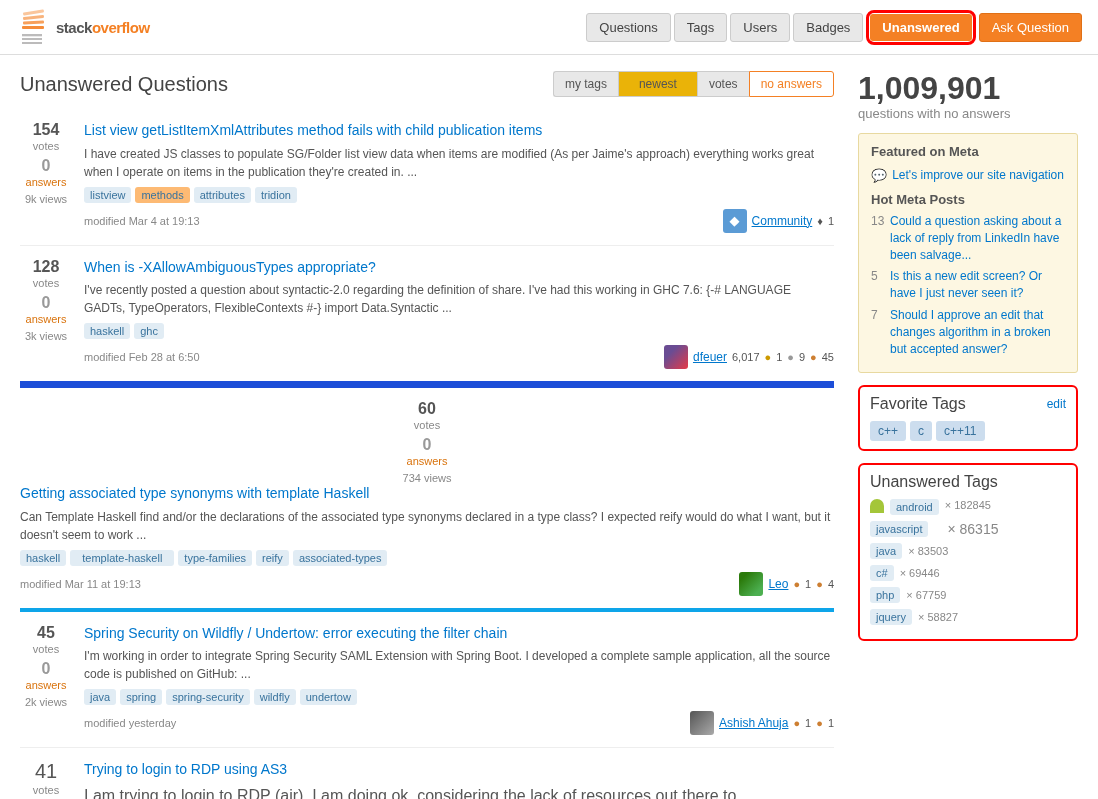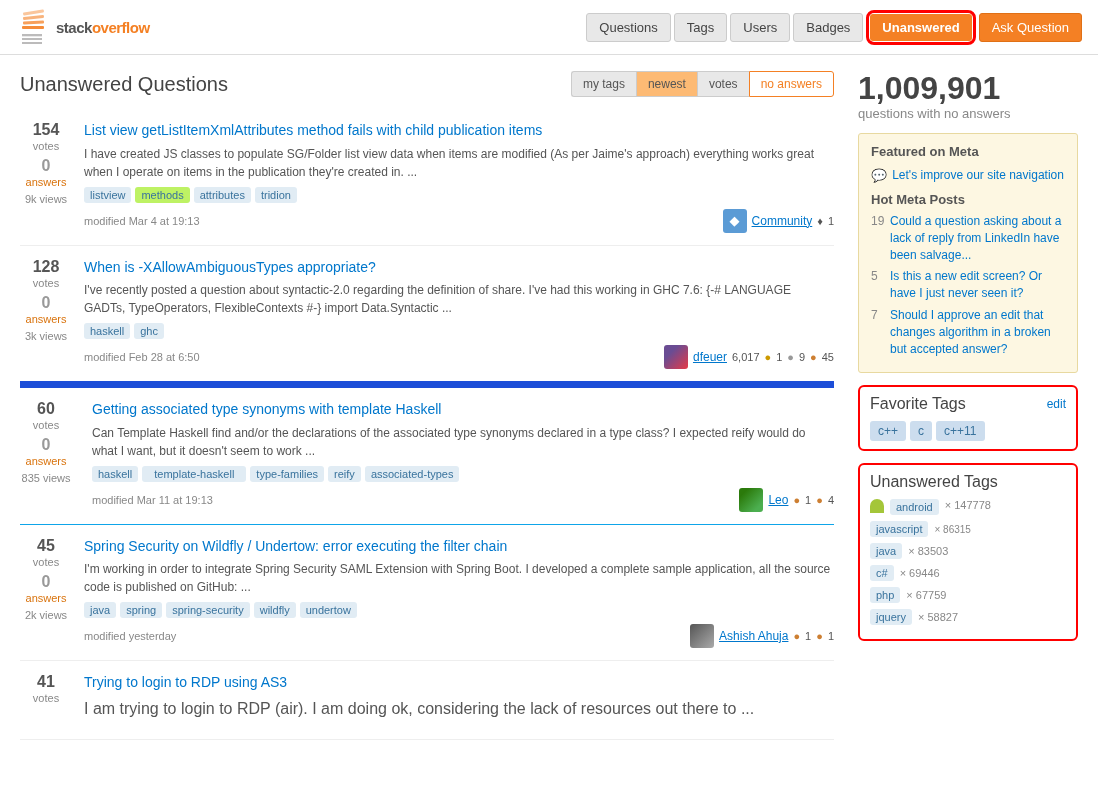--- a/index.html
+++ b/index.html
@@ -39,42 +39,42 @@
 </div>
 
 <div style="display:flex; padding:16px 20px; gap:24px; max-width:1098px;">
 
   <div style="flex:1; min-width:0;">
 
     <div style="display:flex; align-items:center; justify-content:space-between; margin-bottom:12px;">
       <h1 style="font-size:20px; font-weight:normal; color:#444;">Unanswered Questions</h1>
       <div style="display:flex;">
         <button style="padding:5px 11px; border:1px solid #ccc; background:#e8e8e8; color:#555; cursor:pointer; font-size:12px; border-radius:3px 0 0 3px; border-right:none;">my tags</button>
-        <button style="padding:5px 11px; border:1px solid #ccc; background:#fdba74; color:#555; cursor:pointer; font-size:12px; border-right:none;">newest</button>
+        <button style="padding:5px 20px; border:1px solid #ccc; background:#eab308; color:#555; cursor:pointer; font-size:12px; border-right:none;">newest</button>
         <button style="padding:5px 11px; border:1px solid #ccc; background:#e8e8e8; color:#555; cursor:pointer; font-size:12px; border-right:none;">votes</button>
         <button style="padding:5px 11px; border:1px solid #ccc; background:#fff; color:#f48024; cursor:pointer; font-size:12px; border-radius:0 3px 3px 0; border-color:#f48024;">no answers</button>
       </div>
     </div>
 
     <div>
 
       <div style="display:flex; gap:12px; padding:12px 0; border-bottom:1px solid #eee;">
         <div style="display:flex; flex-direction:column; align-items:center; min-width:52px; text-align:center; gap:1px;">
           <div style="font-size:16px; font-weight:bold; color:#555;">154</div>
           <div style="font-size:11px; color:#888; margin-bottom:4px;">votes</div>
           <div style="font-size:16px; font-weight:bold; color:#999;">0</div>
           <div style="font-size:11px; color:#d9730d;">answers</div>
           <div style="font-size:11px; color:#888; margin-top:4px;">9k views</div>
         </div>
         <div style="flex:1; min-width:0;">
           <a href="#" style="color:#0077cc; font-size:14px; text-decoration:none; display:block; margin-bottom:4px; line-height:1.4;">List view getListItemXmlAttributes method fails with child publication items</a>
           <div style="color:#555; font-size:12px; line-height:1.5; margin-bottom:6px;">I have created JS classes to populate SG/Folder list view data when items are modified (As per Jaime's approach) everything works great when I operate on items in the publication they're created in. ...</div>
           <div style="display:flex; gap:4px; flex-wrap:wrap; margin-bottom:6px;">
             <span style="padding:2px 6px; background:#e1ecf4; color:#39739d; font-size:11px; border-radius:3px; cursor:pointer;">listview</span>
-            <span style="padding:2px 6px; background:#bef264; color:#39739d; font-size:11px; border-radius:3px; cursor:pointer;">methods</span>
+            <span style="padding:2px 6px; background:#fdba74; color:#39739d; font-size:11px; border-radius:3px; cursor:pointer;">methods</span>
             <span style="padding:2px 6px; background:#e1ecf4; color:#39739d; font-size:11px; border-radius:3px; cursor:pointer;">attributes</span>
             <span style="padding:2px 6px; background:#e1ecf4; color:#39739d; font-size:11px; border-radius:3px; cursor:pointer;">tridion</span>
           </div>
           <div style="display:flex; justify-content:space-between; align-items:center;">
             <span style="font-size:11px; color:#888;">modified Mar 4 at 19:13</span>
             <div style="display:flex; align-items:center; gap:5px;">
               <div style="width:24px; height:24px; border-radius:3px; background:#5b9bd5; display:flex; align-items:center; justify-content:center; color:#fff; font-size:13px;">◆</div>
               <a href="#" style="color:#0077cc; font-size:12px;">Community</a>
               <span style="color:#555; font-size:11px;">♦</span>
               <span style="font-size:11px; color:#555;">1</span>
@@ -108,27 +108,27 @@
                 <span style="font-size:11px;color:#555;">1</span>
               <span style="color:#999; font-size:11px;">●</span>
                 <span style="font-size:11px;color:#555;">9</span>
               <span style="color:#cd7f32; font-size:11px;">●</span>
                 <span style="font-size:11px;color:#555;">45</span>
             </div>
           </div>
         </div>
       </div>
 
-      <div style="display:flex; gap:20px; padding:12px 0; border-bottom:1px solid #0ea5e9;">
+      <div style="display:flex; gap:0; padding:12px 0; border-bottom:4px solid #0ea5e9;flex-direction:column;">
         <div style="display:flex; flex-direction:column; align-items:center; min-width:52px; text-align:center; gap:1px;">
           <div style="font-size:16px; font-weight:bold; color:#555;">60</div>
           <div style="font-size:11px; color:#888; margin-bottom:4px;">votes</div>
           <div style="font-size:16px; font-weight:bold; color:#999;">0</div>
           <div style="font-size:11px; color:#d9730d;">answers</div>
-          <div style="font-size:11px; color:#888; margin-top:4px;">835 views</div>
+          <div style="font-size:11px; color:#888; margin-top:4px;">734 views</div>
         </div>
         <div style="flex:1; min-width:0;">
           <a href="#" style="color:#0077cc; font-size:14px; text-decoration:none; display:block; margin-bottom:4px; line-height:1.4;">Getting associated type synonyms with template Haskell</a>
           <div style="color:#555; font-size:12px; line-height:1.5; margin-bottom:6px;">Can Template Haskell find and/or the declarations of the associated type synonyms declared in a type class? I expected reify would do what I want, but it doesn't seem to work ...</div>
           <div style="display:flex; gap:4px; flex-wrap:wrap; margin-bottom:6px;">
             <span style="padding:2px 6px; background:#e1ecf4; color:#39739d; font-size:11px; border-radius:3px; cursor:pointer;">haskell</span>
             <span style="padding:2px 12px; background:#e1ecf4; color:#39739d; font-size:11px; border-radius:3px; cursor:pointer;">template-haskell</span>
             <span style="padding:2px 6px; background:#e1ecf4; color:#39739d; font-size:11px; border-radius:3px; cursor:pointer;">type-families</span>
             <span style="padding:2px 6px; background:#e1ecf4; color:#39739d; font-size:11px; border-radius:3px; cursor:pointer;">reify</span>
             <span style="padding:2px 6px; background:#e1ecf4; color:#39739d; font-size:11px; border-radius:3px; cursor:pointer;">associated-types</span>
@@ -174,21 +174,21 @@
                 <span style="font-size:11px;color:#555;">1</span>
               <span style="color:#cd7f32; font-size:11px;">●</span>
                 <span style="font-size:11px;color:#555;">1</span>
             </div>
           </div>
         </div>
       </div>
 
       <div style="display:flex; gap:12px; padding:12px 0; border-bottom:1px solid #eee;">
         <div style="display:flex; flex-direction:column; align-items:center; min-width:52px; text-align:center; gap:1px;">
-          <div style="font-size:16px; font-weight:bold; color:#555;">41</div>
+          <div style="font-size:20px; font-weight:normal; color:#555;">41</div>
           <div style="font-size:11px; color:#888; margin-bottom:4px;">votes</div>
         </div>
         <div style="flex:1; min-width:0;">
           <a href="#" style="color:#0077cc; font-size:14px; text-decoration:none; display:block; margin-bottom:4px; line-height:1.4;">Trying to login to RDP using AS3</a>
           <div style="color:#555; font-size:16px; line-height:1.5; margin-bottom:6px;">I am trying to login to RDP (air). I am doing ok, considering the lack of resources out there to ...</div>
         </div>
       </div>
 
     </div>
 
@@ -202,21 +202,21 @@
     </div>
 
     <div style="background:#fdf7e2; border:1px solid #e8d9a0; padding:10px 12px; margin-bottom:12px; border-radius:3px;">
       <div style="font-size:13px; font-weight:bold; color:#555; margin-bottom:8px;">Featured on Meta</div>
       <div style="display:flex; align-items:flex-start; gap:5px; margin-bottom:8px; cursor:pointer;">
         <span style="color:#5b9bd5; font-size:13px; flex-shrink:0; margin-top:1px;">💬</span>
         <a href="#" style="color:#0077cc; font-size:12px; text-decoration:none; line-height:1.4;">Let's improve our site navigation</a>
       </div>
       <div style="font-size:13px; font-weight:bold; color:#555; margin:8px 0 6px;">Hot Meta Posts</div>
       <div style="display:flex; gap:5px; margin-bottom:5px; font-size:12px; line-height:1.4;">
-        <span style="color:#888; min-width:14px; flex-shrink:0;">19</span>
+        <span style="color:#888; min-width:14px; flex-shrink:0;">13</span>
         <a href="#" style="color:#0077cc; text-decoration:none;">Could a question asking about a lack of reply from LinkedIn have been salvage...</a>
       </div>
       <div style="display:flex; gap:5px; margin-bottom:5px; font-size:12px; line-height:1.4;">
         <span style="color:#888; min-width:14px; flex-shrink:0;">5</span>
         <a href="#" style="color:#0077cc; text-decoration:none;">Is this a new edit screen? Or have I just never seen it?</a>
       </div>
       <div style="display:flex; gap:5px; margin-bottom:5px; font-size:12px; line-height:1.4;">
         <span style="color:#888; min-width:14px; flex-shrink:0;">7</span>
         <a href="#" style="color:#0077cc; text-decoration:none;">Should I approve an edit that changes algorithm in a broken but accepted answer?</a>
       </div>
@@ -232,25 +232,25 @@
         <span style="padding:3px 8px; background:#cde; color:#39739d; font-size:12px; border-radius:3px; cursor:pointer;">c</span>
         <span style="padding:3px 8px; background:#cde; color:#39739d; font-size:12px; border-radius:3px; cursor:pointer;">c++11</span>
       </div>
     </div>
 
     <div style="border:2.5px solid red; border-radius:6px; padding:8px 10px;">
       <div style="font-size:16px; color:#444; margin-bottom:8px;">Unanswered Tags</div>
       <div style="display:flex; gap:6px; margin-bottom:6px; font-size:12px;">
         <span style="width:14px; height:14px; background:#a4c639; border-radius:50% 50% 0 0; display:inline-block;"></span>
         <span style="padding:2px 6px; background:#e1ecf4; color:#39739d; font-size:11px; border-radius:3px; cursor:pointer;">android</span>
-        <span style="color:#888; font-size:11px;">× 147778</span>
+        <span style="color:#888; font-size:11px;">× 182845</span>
       </div>
       <div style="display:flex; align-items:center; gap:6px; margin-bottom:6px; font-size:12px;">
         <span style="padding:2px 6px; background:#e1ecf4; color:#39739d; font-size:11px; border-radius:3px; cursor:pointer;">javascript</span>
-        <span style="color:#888; font-size:10px;">× 86315</span>
+        <span style="color:#888; font-size:14px;margin-left:13px;">× 86315</span>
       </div>
       <div style="display:flex; align-items:center; gap:6px; margin-bottom:6px; font-size:12px;">
         <span style="padding:2px 6px; background:#e1ecf4; color:#39739d; font-size:11px; border-radius:3px; cursor:pointer;">java</span>
         <span style="color:#888; font-size:11px;">× 83503</span>
       </div>
       <div style="display:flex; align-items:center; gap:6px; margin-bottom:6px; font-size:12px;">
         <span style="padding:2px 6px; background:#e1ecf4; color:#39739d; font-size:11px; border-radius:3px; cursor:pointer;">c#</span>
         <span style="color:#888; font-size:11px;">× 69446</span>
       </div>
       <div style="display:flex; align-items:center; gap:6px; margin-bottom:6px; font-size:12px;">

